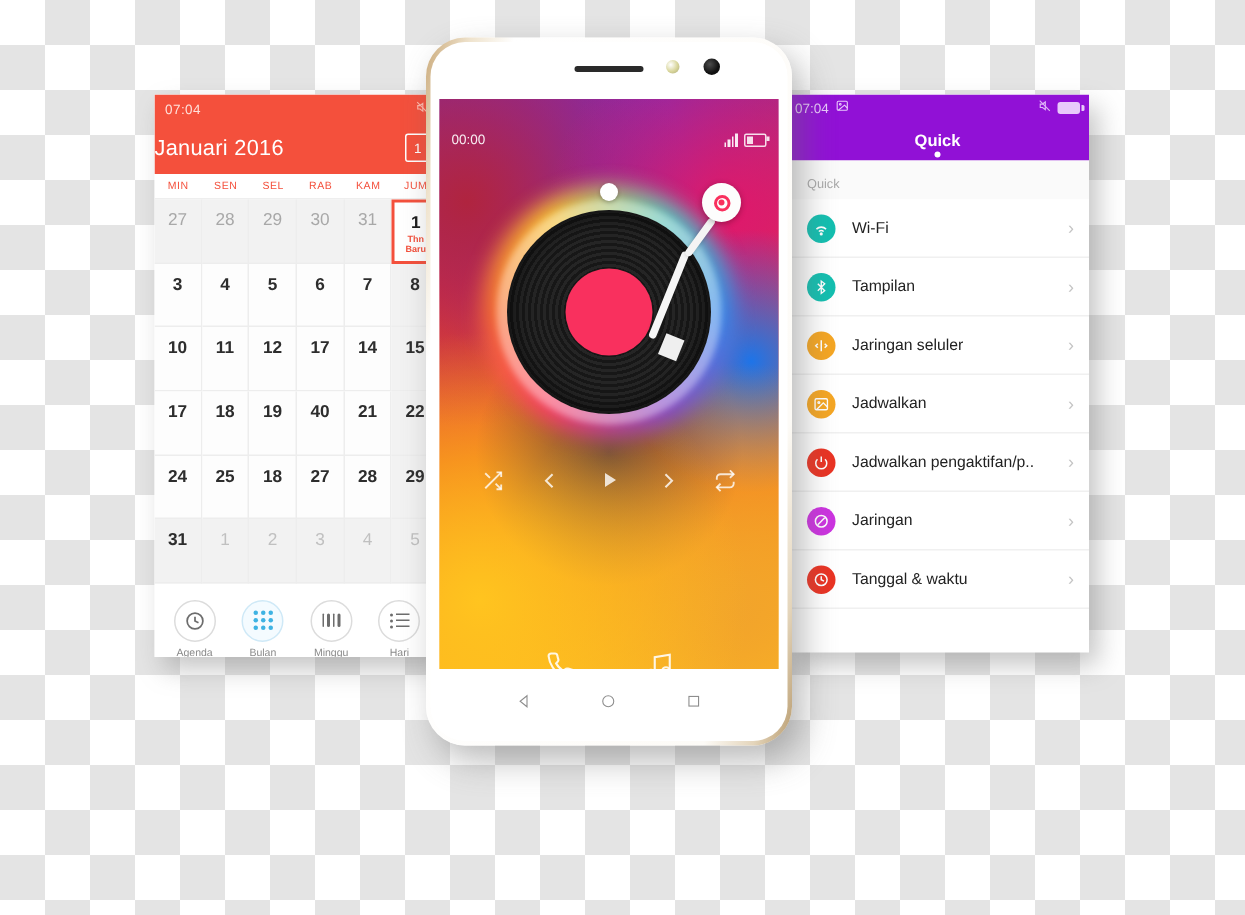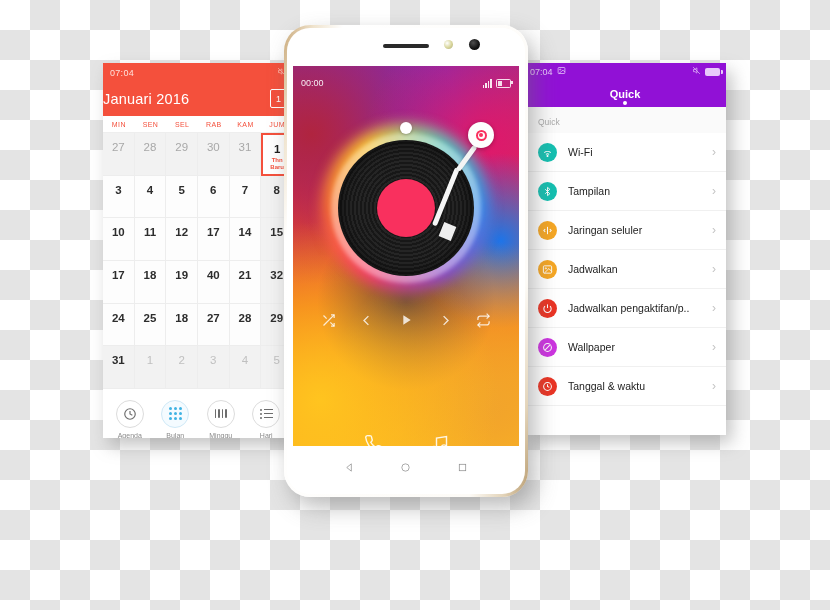--- a/index.html
+++ b/index.html
@@ -304,21 +304,21 @@
       radial-gradient(circle at 50% 62%, #2b1340 0%, rgba(43,19,64,0) 34%),
       linear-gradient(170deg, #8a2b9c 0%, #d8324f 30%, #f06a1e 58%, #ffc01f 100%);
   }
   .mp-status {
     position: absolute;
     top: 0; left: 0; right: 0;
     height: 18px;
     display: flex;
     align-items: center;
     justify-content: space-between;
-    padding: 8px 8px;
+    padding: 18px 8px;
     color: rgba(255,255,255,0.92);
     font-size: 9px;
     z-index: 4;
   }
   .mp-sb-right { display: flex; align-items: center; gap: 4px; }
   .sig { display:flex; gap:1px; align-items:flex-end; }
   .sig i { width:1.6px; background:rgba(255,255,255,0.9); display:block; }
   .sig i:nth-child(1){height:3px;} .sig i:nth-child(2){height:5px;}
   .sig i:nth-child(3){height:7px;} .sig i:nth-child(4){height:9px;}
   .mbatt { width:13px;height:7px;border:1px solid rgba(255,255,255,0.85);border-radius:1.5px;position:relative;}
@@ -547,21 +547,21 @@
         <div class="cal-cell">
           <span class="dnum">19</span>
         </div>
         <div class="cal-cell">
           <span class="dnum">40</span>
         </div>
         <div class="cal-cell">
           <span class="dnum">21</span>
         </div>
         <div class="cal-cell shaded">
-          <span class="dnum">32</span>
+          <span class="dnum">22</span>
         </div>
         <div class="cal-cell">
           <span class="dnum">24</span>
         </div>
         <div class="cal-cell">
           <span class="dnum">25</span>
         </div>
         <div class="cal-cell">
           <span class="dnum">18</span>
         </div>
@@ -736,21 +736,21 @@
           <span class="set-label">Jadwalkan pengaktifan/p..</span>
           <span class="set-chev">›</span>
         </div>
         <div class="set-row">
           <span class="set-icon" style="background: rgb(204, 51, 224);">
             <svg width="11" height="11" viewBox="0 0 24 24" fill="none" stroke="#fff" stroke-width="2.2">
               <circle cx="12" cy="12" r="8.5"></circle>
               <line x1="7" y1="17" x2="17" y2="7"></line>
             </svg>
           </span>
-          <span class="set-label">Wallpaper</span>
+          <span class="set-label">Jaringan</span>
           <span class="set-chev">›</span>
         </div>
         <div class="set-row">
           <span class="set-icon" style="background: rgb(234, 51, 35);">
             <svg width="11" height="11" viewBox="0 0 24 24" fill="none" stroke="#fff" stroke-width="2.2">
               <circle cx="12" cy="12" r="8.5"></circle>
               <polyline points="12,7 12,12 16,14"></polyline>
             </svg>
           </span>
           <span class="set-label">Tanggal &amp; waktu</span>

